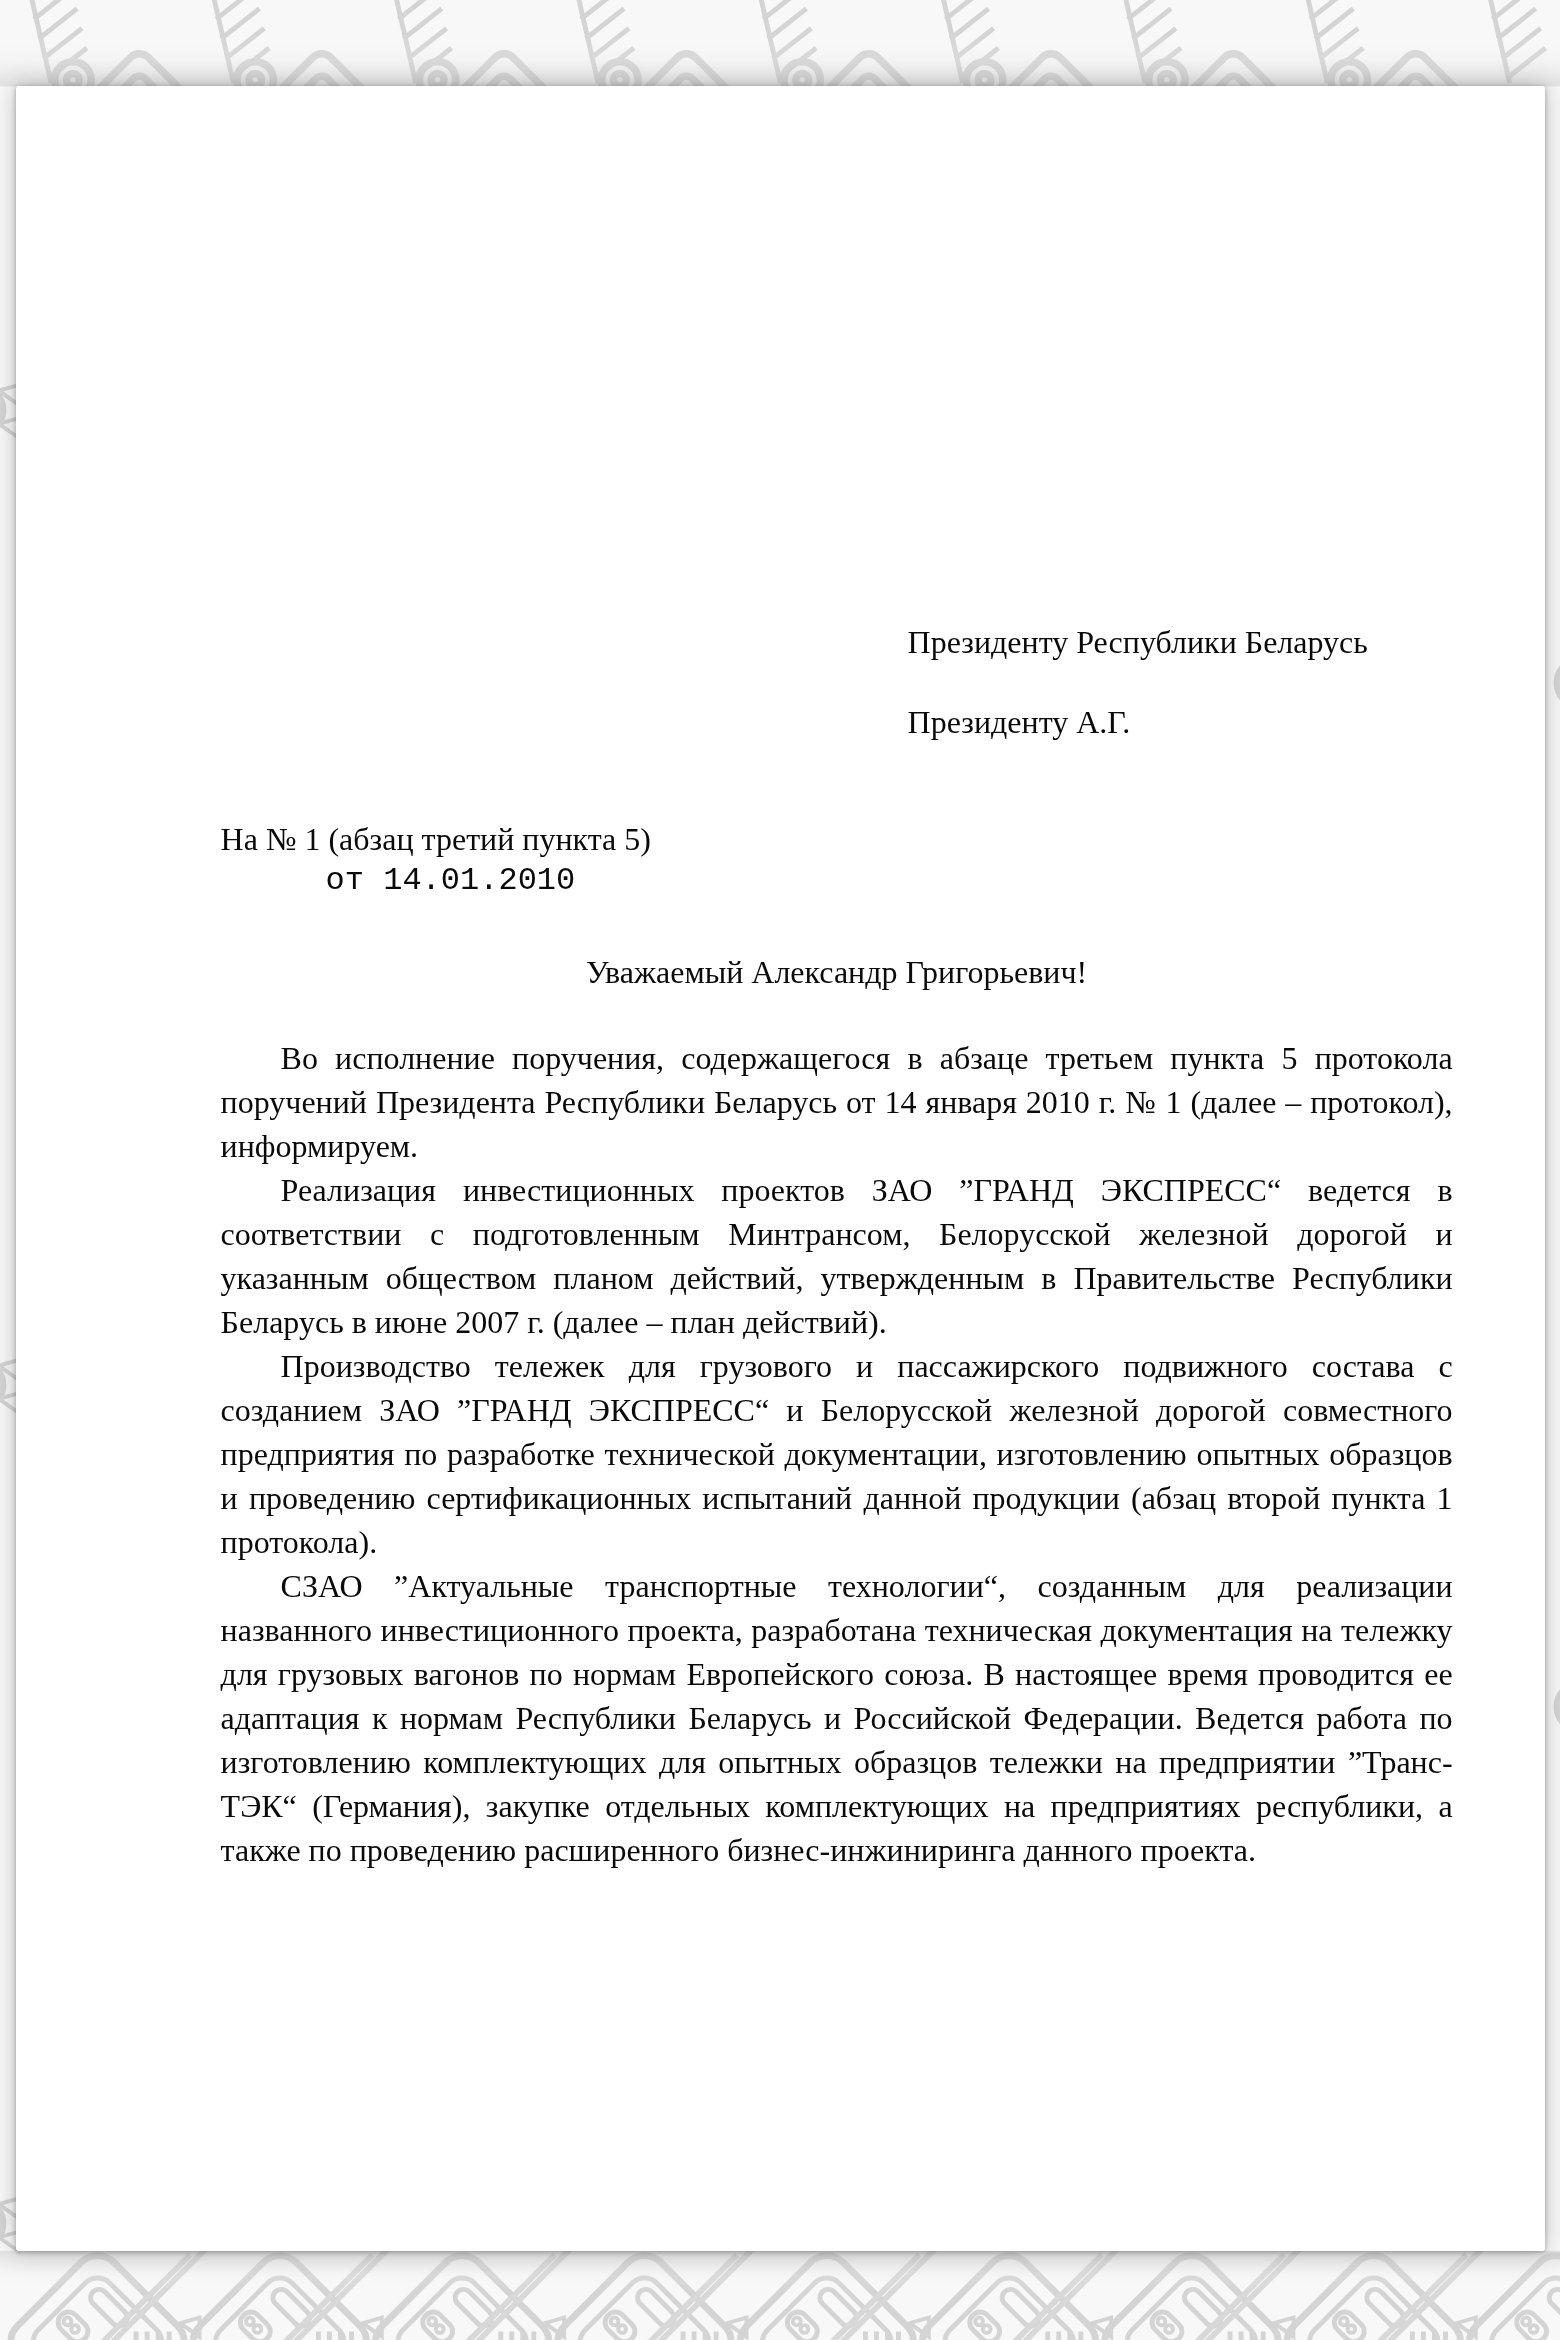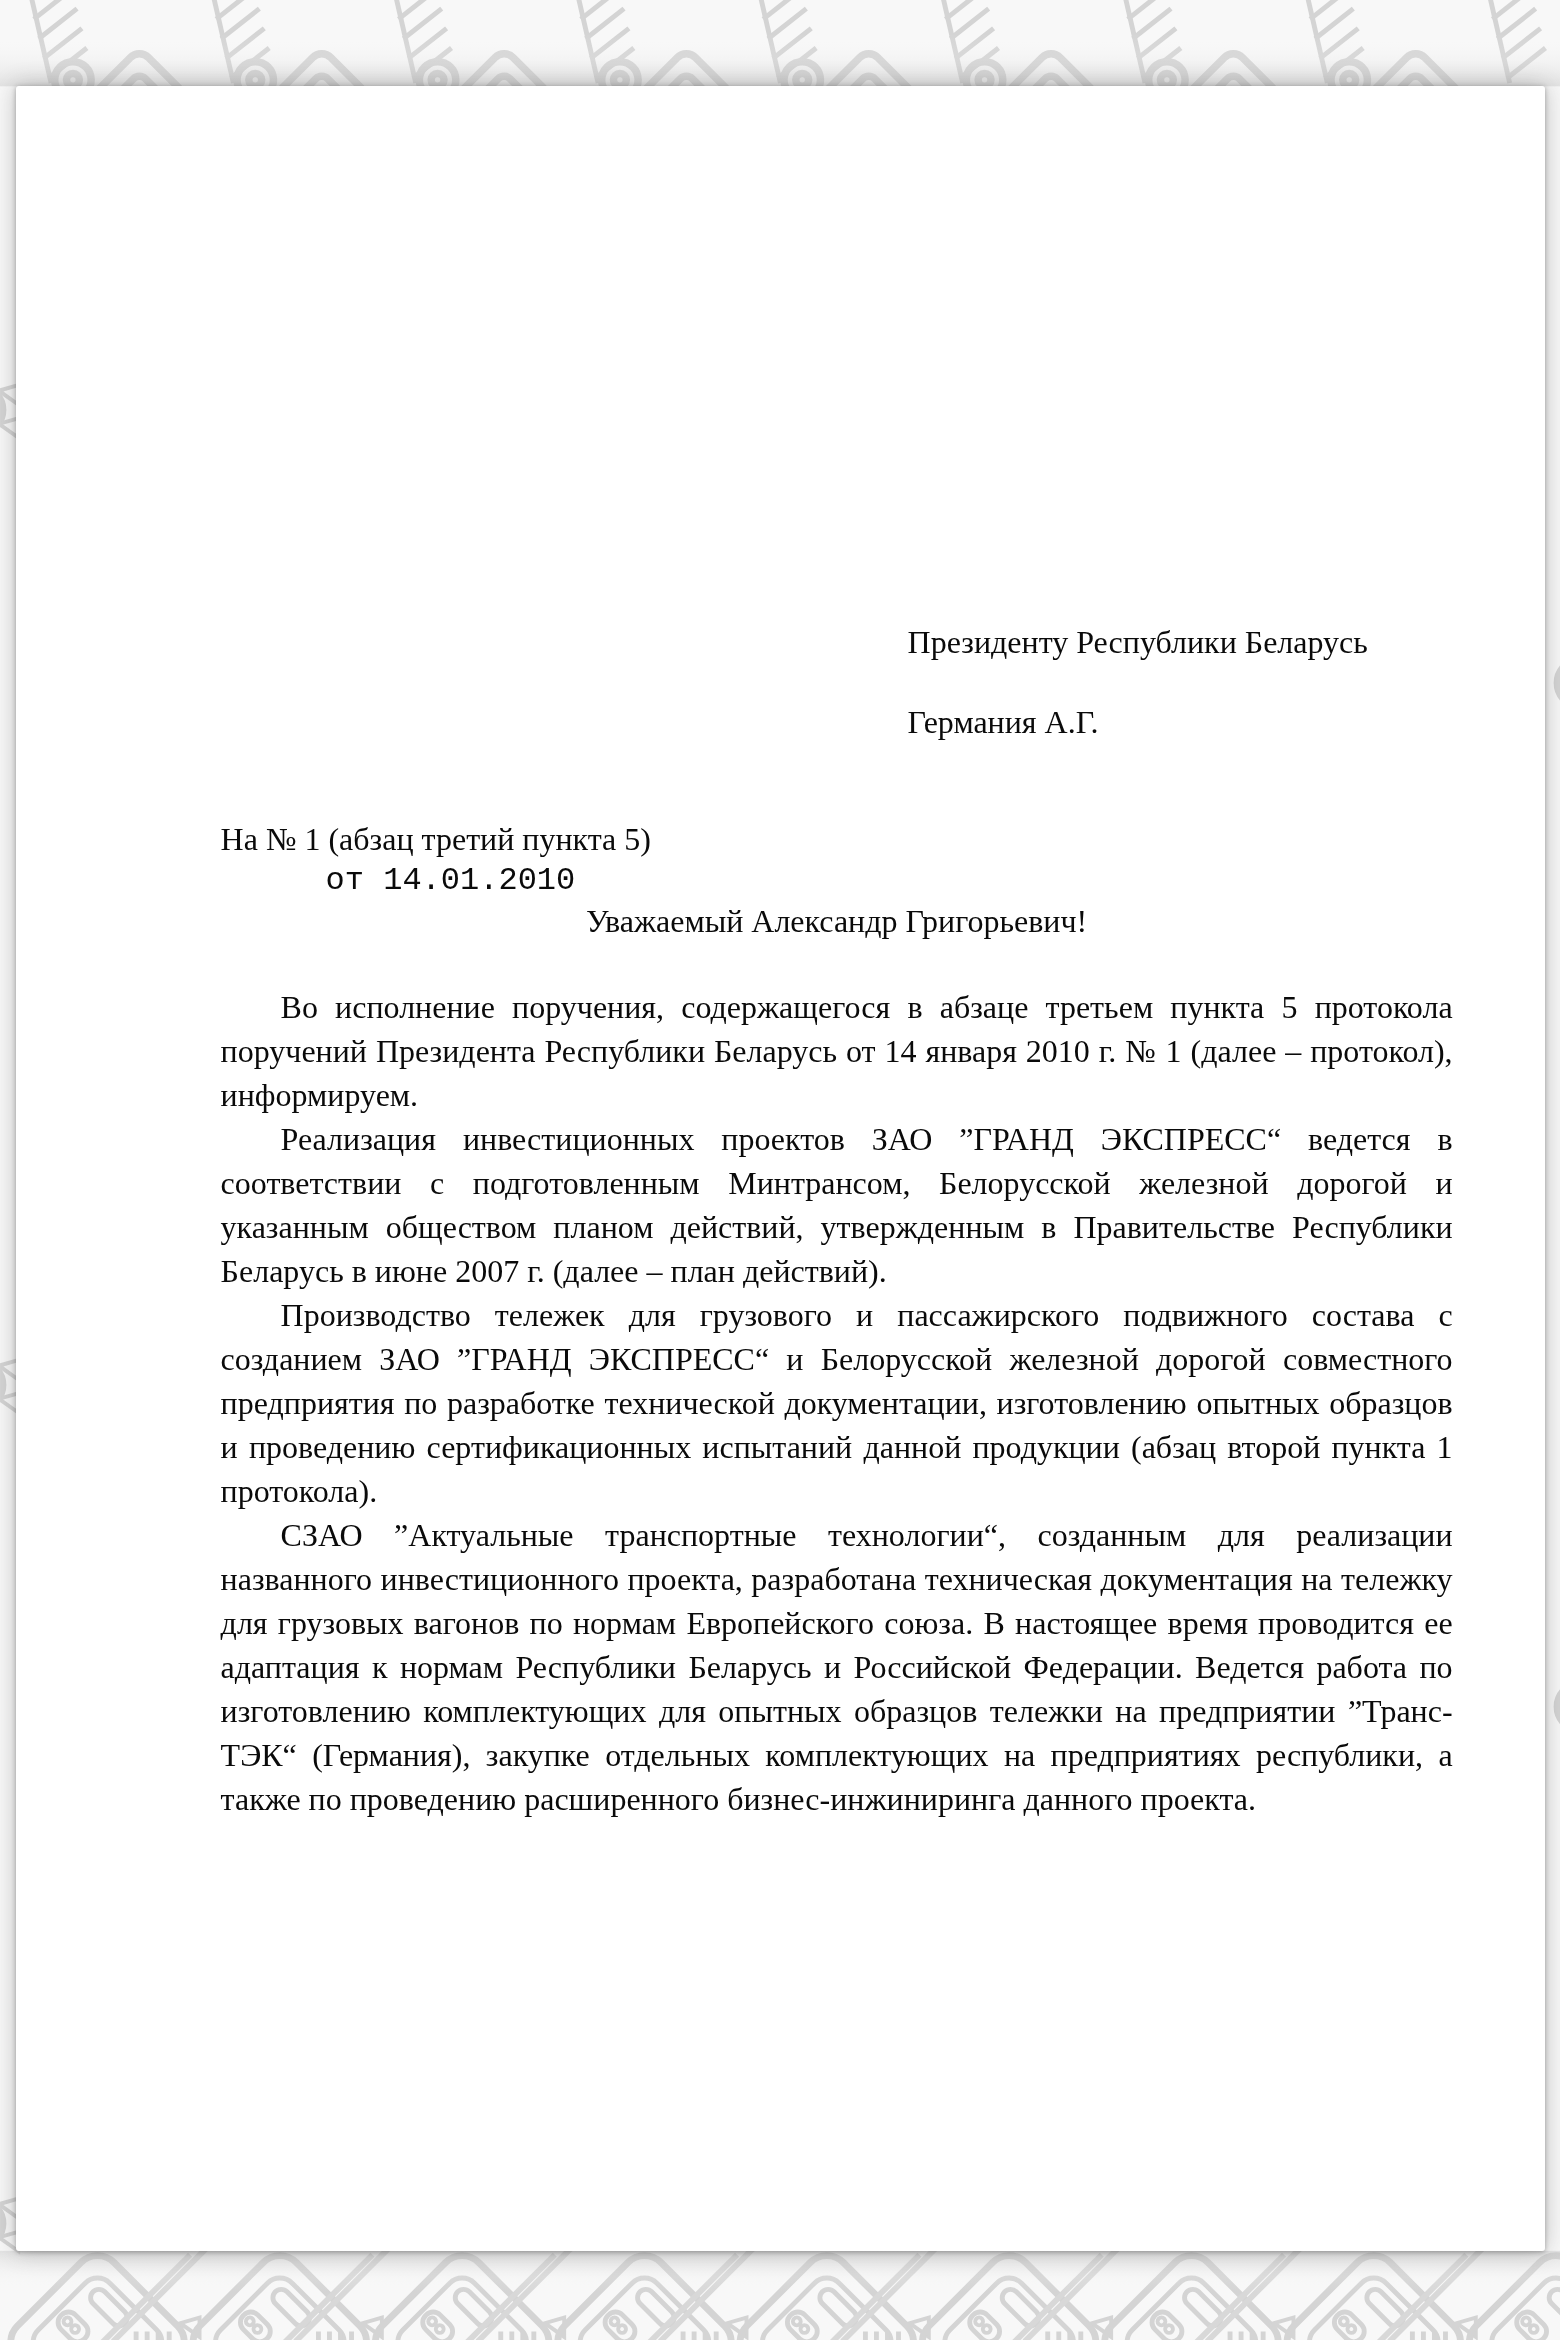--- a/index.html
+++ b/index.html
@@ -32,20 +32,21 @@
   .recipient { margin-left: 687px; }
   .recipient .r-line + .r-line { margin-top: 39px; }
   .reference { margin-top: 76px; }
   .reference .ref-date { margin-left: 105px; font-family: Liberation Mono, monospace; }
   .subject {
     margin-top: 21.5px;
     width: 632px;
     text-align: justify;
   }
   .salutation {
+    margin-top: 51px;
     text-align: center;
   }
   .letter-body { margin-top: 43px; }
   .letter-body p {
     margin: 0;
     text-align: justify;
     text-indent: 60px;
     line-height: 44px;
   }
   .letter-body p b { font-weight: normal; }
@@ -147,21 +148,21 @@
 
   <use href="#m-orn" transform="translate(1686,700) rotate(45)"></use>
   <use href="#m-orn" transform="translate(1686,1750) rotate(45)"></use>
 </svg>
 
 <div class="page">
   <div class="content">
 
     <div class="recipient">
       <div class="r-line">Президенту Республики Беларусь</div>
-      <div class="r-line">Германия А.Г.</div>
+      <div class="r-line">Президенту А.Г.</div>
     </div>
 
     <div class="reference">
       <div class="ref-num">На № 1 (абзац третий пункта 5)</div>
       <div class="ref-date">от 14.01.2010</div>
     </div>
 
 
     <div class="salutation">Уважаемый Александр Григорьевич!</div>
 

